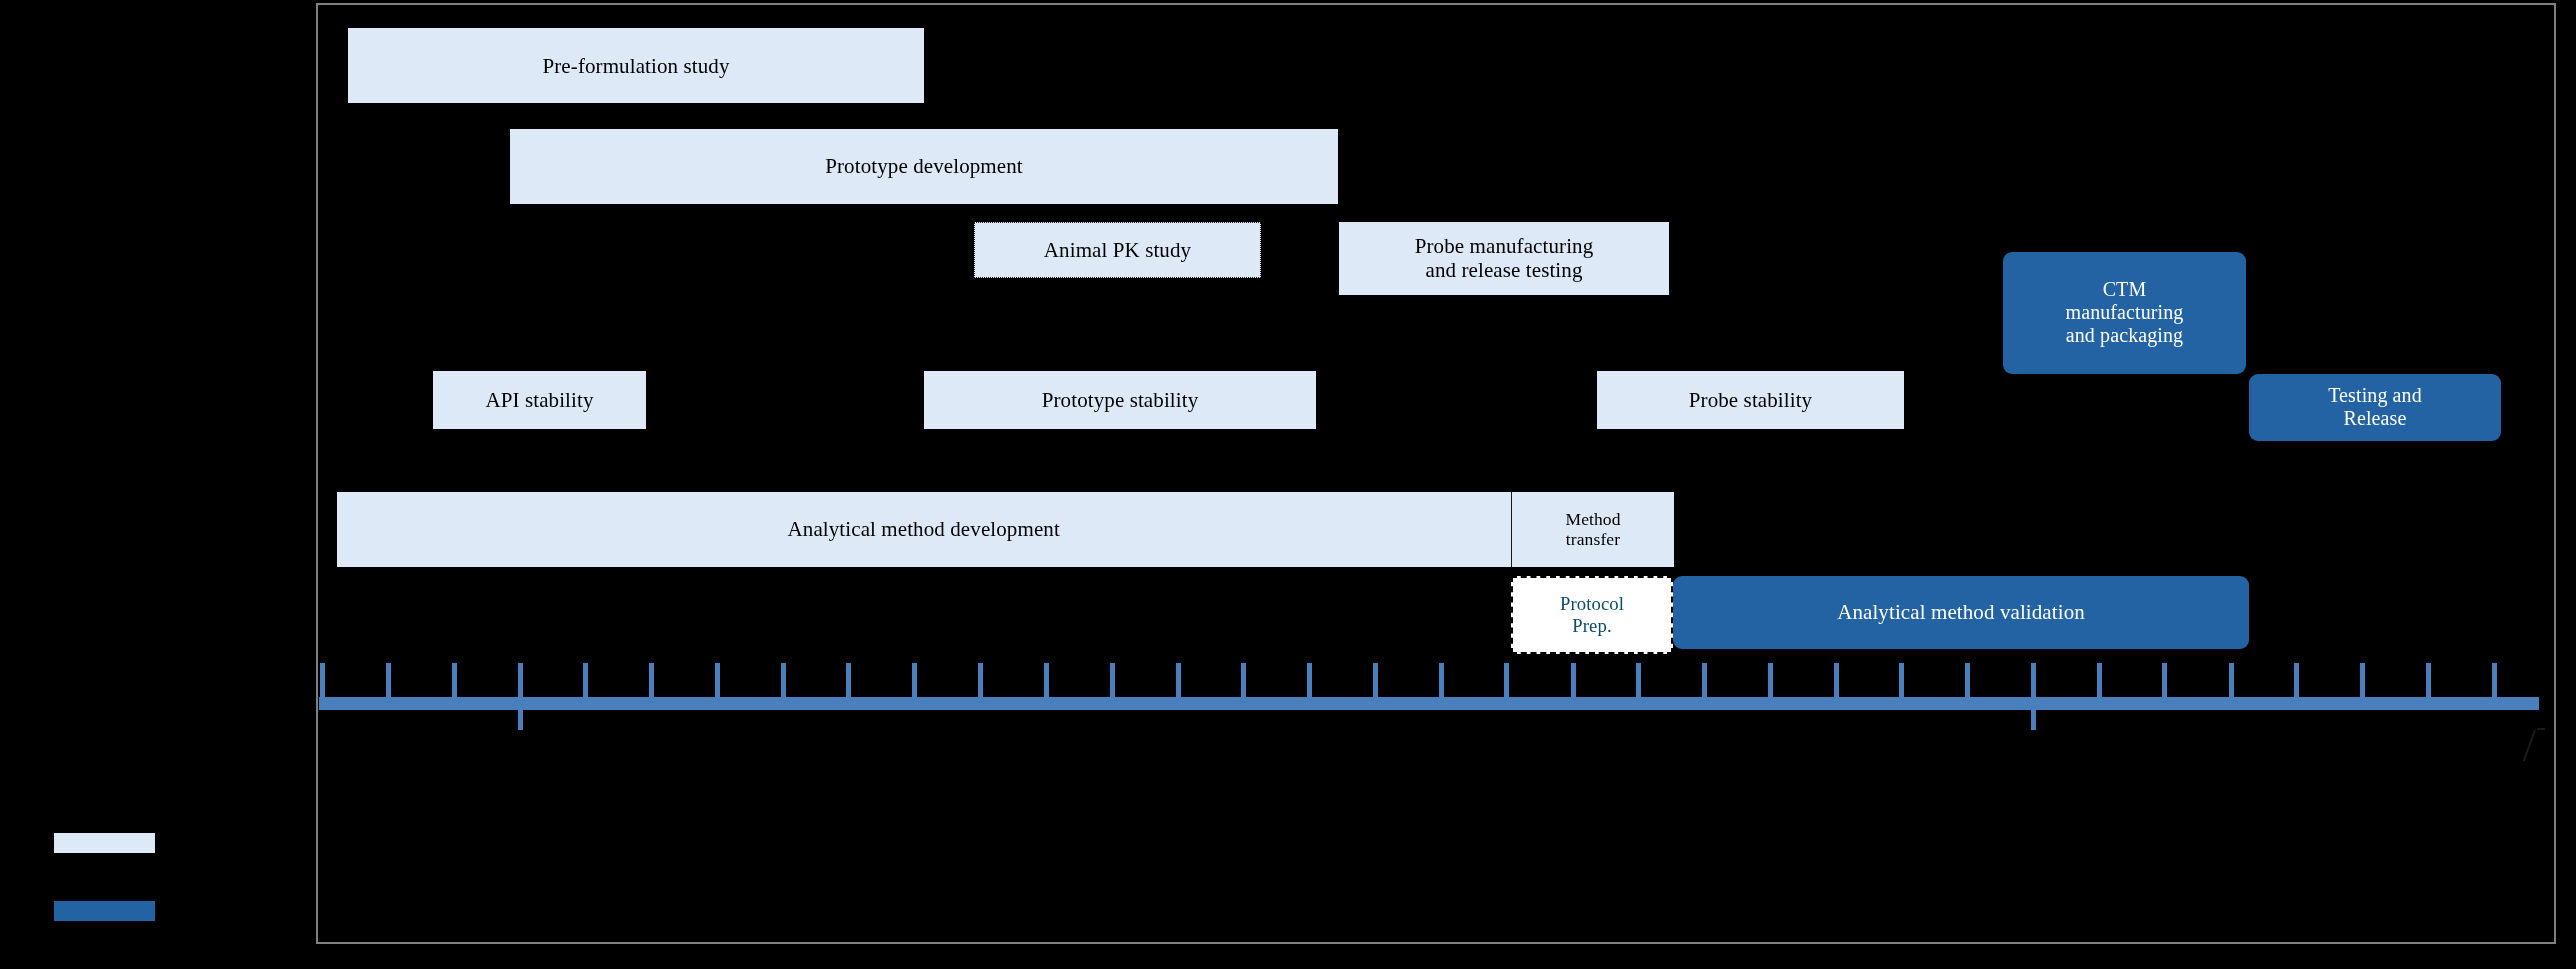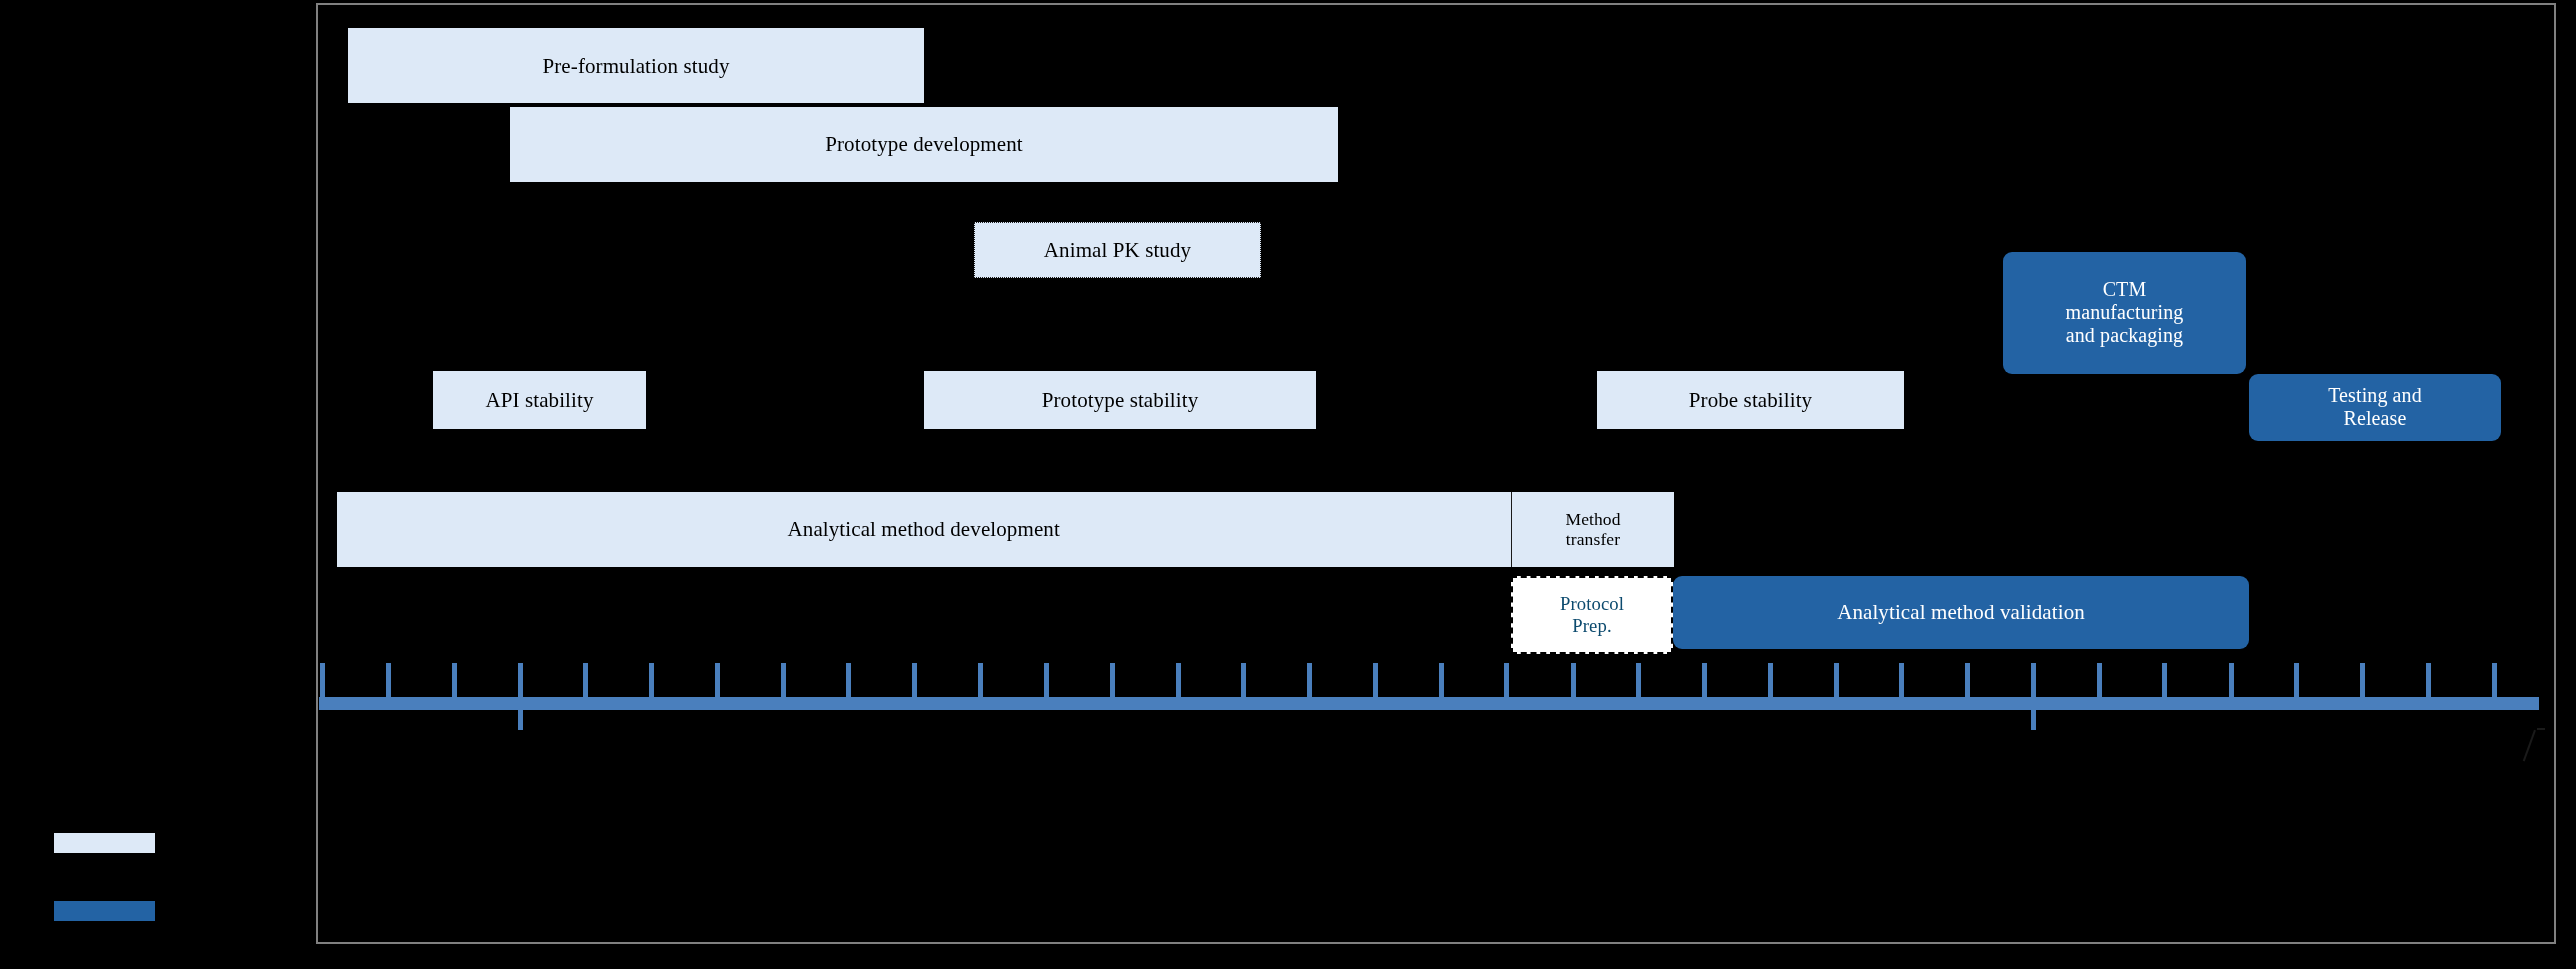--- a/index.html
+++ b/index.html
@@ -64,28 +64,32 @@
 <body>
 
 <div id="root">
 
   <div class="panel">
 
     <div class="bar light" style="left:30px; top:23.4px; width:576px; height:75px;">
       <span class="lbl">Pre-formulation study</span>
     </div>
 
-    <div class="bar light" style="left:192px; top:102px; width:828px; height:75px;">
+    <div class="bar light" style="left:192px; top:124px; width:828px; height:75px;">
       <span class="lbl">Prototype development</span>
     </div>
 
     <div class="bar light dotted" style="left:656px; top:217px; width:287px; height:56px;">
       <span class="lbl">Animal PK study</span>
     </div>
 
+    <div class="bar light" style="left:1021px; top:217px; width:330px; height:73px;">
+      <span class="lbl">Probe manufacturing
+and release testing</span>
+    </div>
 
     <div class="bar dark" style="left:1685px; top:247px; width:243px; height:122px; font-size:20px;">
       <span class="lbl">CTM
 manufacturing
 and packaging</span>
     </div>
 
     <div class="bar light" style="left:115px; top:366px; width:213px; height:58px;">
       <span class="lbl">API stability</span>
     </div>

